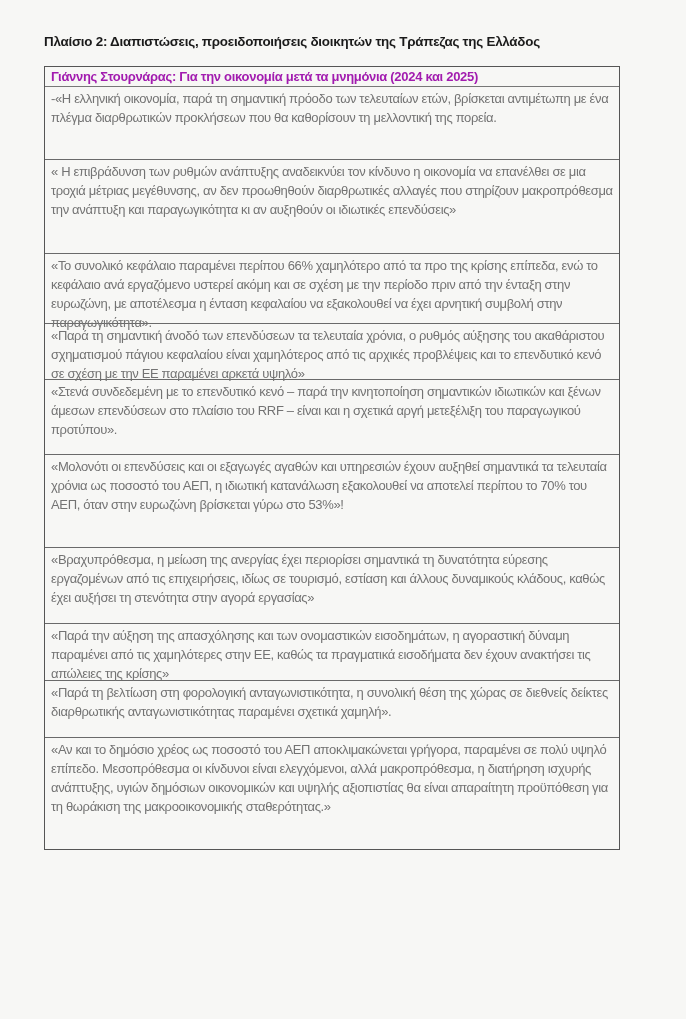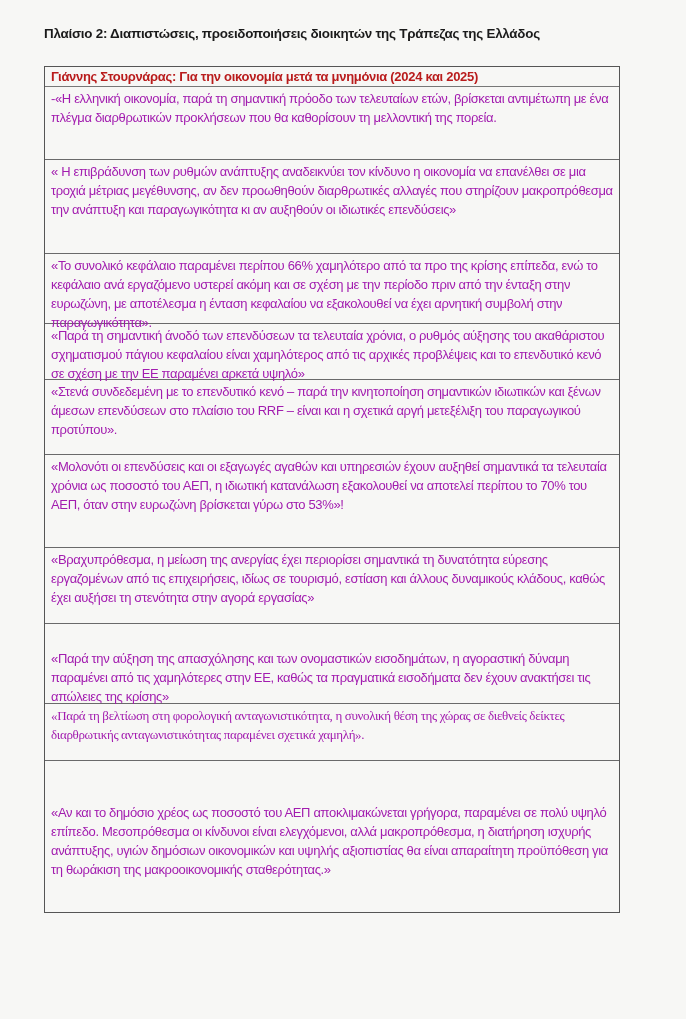--- a/index.html
+++ b/index.html
@@ -11,21 +11,21 @@
     width: 686px;
     height: 1019px;
     position: relative;
     overflow: hidden;
     font-family: "Liberation Sans", "DejaVu Sans", sans-serif;
     color: #1e1e1e;
   }
   .page-title {
     position: absolute;
     left: 44px;
-    top: 26px;
+    top: 34px;
     font-size: 13.4px;
     font-weight: bold;
     letter-spacing: -0.25px;
     white-space: nowrap;
     color: #1a1a1a;
   }
   .quote-table {
     position: absolute;
     left: 44px;
     top: 66px;
@@ -35,46 +35,45 @@
   }
   .table-header {
     height: 20px;
     border-bottom: 1.5px solid #777;
     box-sizing: border-box;
     padding: 2px 6px 0 6px;
     font-size: 13px;
     font-weight: bold;
     letter-spacing: -0.3px;
     white-space: nowrap;
-    color: #b91c1c;
+    color: #a21caf;
   }
   .quote-row {
     box-sizing: border-box;
     border-bottom: 1px solid #6a6a6a;
     padding: 2px 6px 0 6px;
     font-size: 13px;
     line-height: 19px;
     letter-spacing: -0.35px;
-    color: #a21caf;
+    color: #737373;
   }
   .quote-row:last-child {
     border-bottom: none;
-    margin-top: 40px;
   }
   .r1 { height: 73px; }
   .r2 { height: 94px; }
   .r3 { height: 63px; }
   .r4 { height: 70px; }
   .r5 { height: 56px; }
   .r6 { height: 75px; }
   .r7 { height: 93px; }
   .r8 { height: 76px; }
   .r9 { height: 74px; }
-  .r10 { height: 57px; margin-top: 23px; }
-  .r11 { height: 57px; font-family: Liberation Serif, serif; }
+  .r10 { height: 57px; }
+  .r11 { height: 57px; }
   .r12 { height: 111px; }
 </style>
 </head>
 <body>
 
 <div class="page-title">Πλαίσιο 2: Διαπιστώσεις, προειδοποιήσεις  διοικητών της Τράπεζας της Ελλάδος</div>
 
 <div class="quote-table">
   <div class="table-header">Γιάννης Στουρνάρας: Για την οικονομία  μετά τα μνημόνια (2024 και 2025)</div>
   <div class="quote-row r1">-«Η ελληνική οικονομία, παρά τη σημαντική πρόοδο των τελευταίων ετών, βρίσκεται αντιμέτωπη με ένα πλέγμα διαρθρωτικών προκλήσεων που θα καθορίσουν τη μελλοντική της πορεία.</div>

